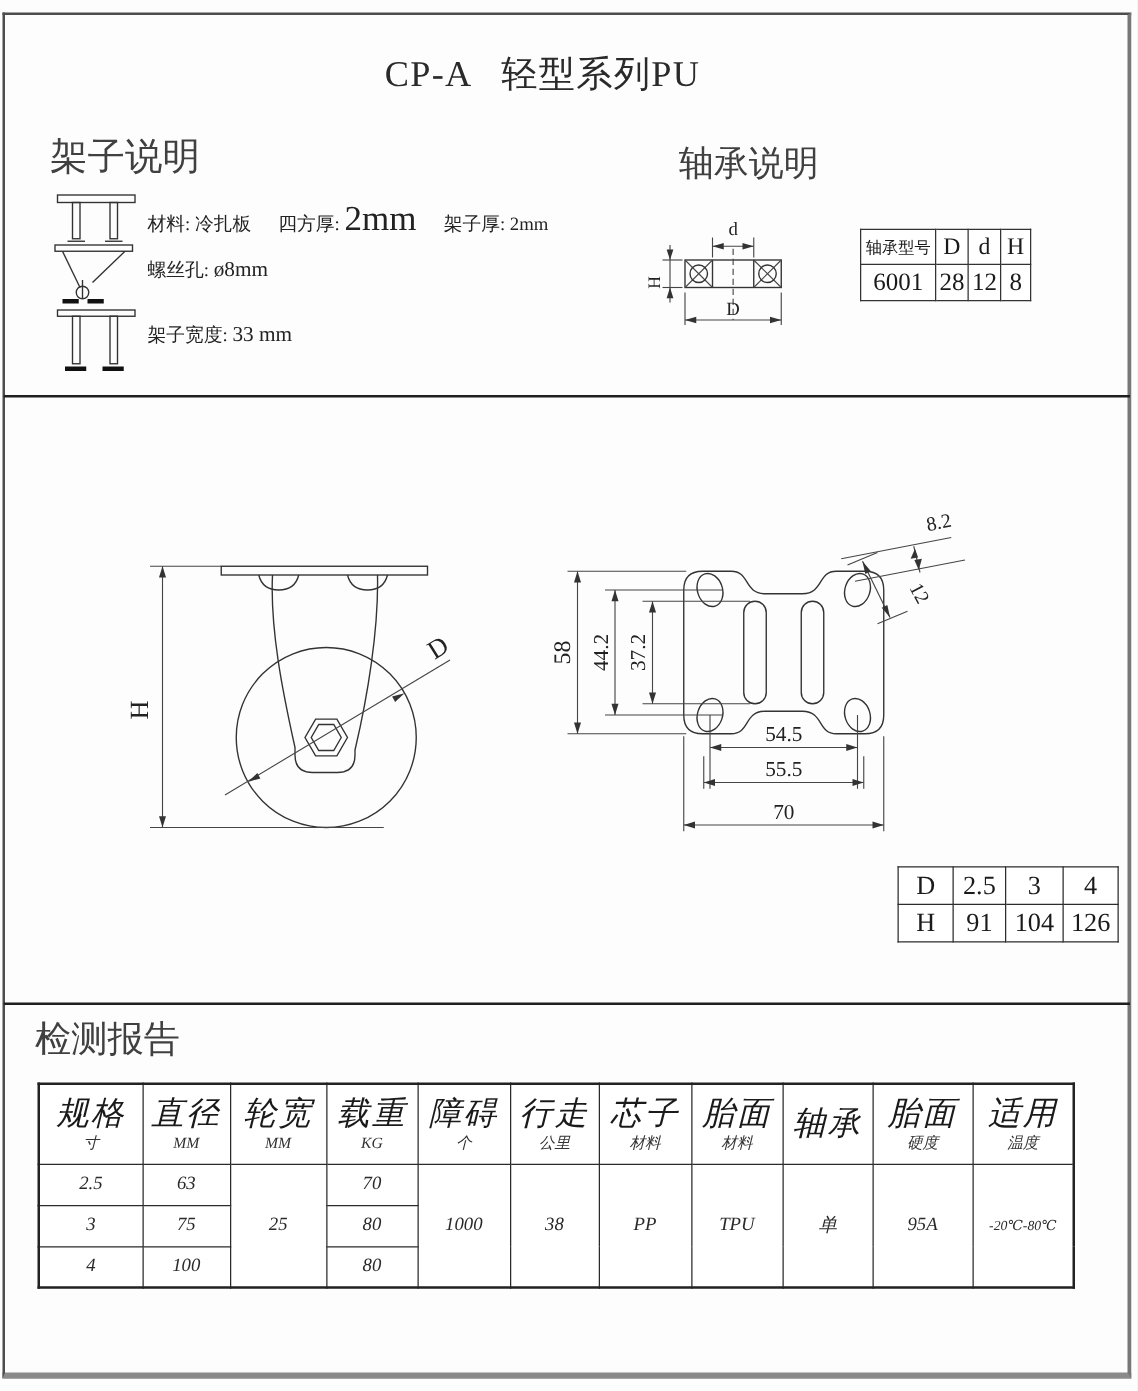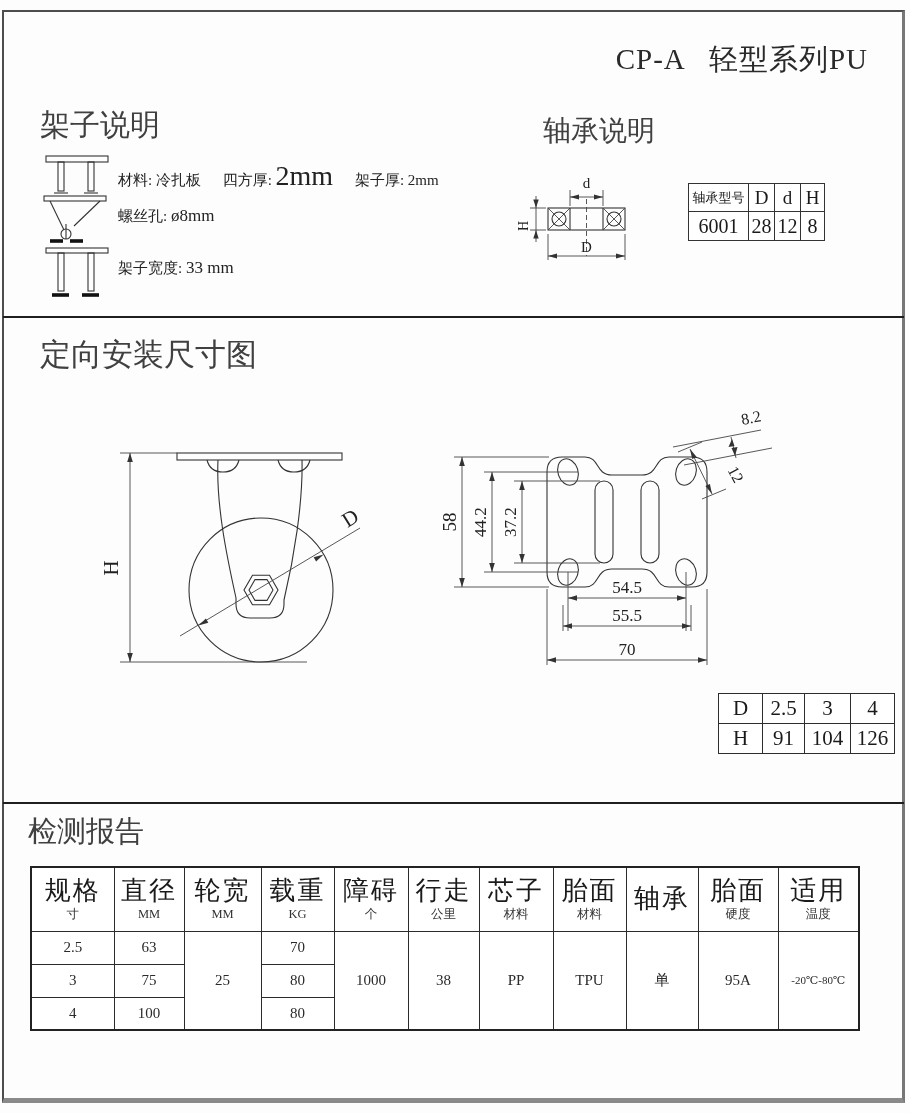--- a/index.html
+++ b/index.html
@@ -3,21 +3,21 @@
 <meta charset="utf-8">
 <style>
   *{margin:0;padding:0;box-sizing:border-box;}
   html,body{background:#ececec;}
   body{font-family:"Liberation Serif","DejaVu Serif",serif;color:#1a1a1a;}
   .page{position:relative;width:910px;height:1113px;background:#fdfdfd;overflow:hidden;margin:0;}
   .sheet-border{position:absolute;left:2px;top:10px;width:903px;height:1093px;
     border:2px solid #4d4d4d;border-right:3px solid #777;border-bottom:5px solid #8a8a8a;}
   .divider{position:absolute;left:3px;width:901px;height:2px;background:#1f1f1f;}
   .abs{position:absolute;}
-  .title{left:0;top:40px;width:868px;text-align:right;font-size:29px;letter-spacing:1px;white-space:pre;color:#2a2a2a;}
+  .title{left:0;top:40px;width:868px;text-align:center;font-size:29px;letter-spacing:1px;white-space:pre;color:#2a2a2a;}
   .heading{color:#404040;}
   .note-text{font-size:15px;color:#222;white-space:nowrap;}
   .note-text .big{font-size:28px;}
   .note-text .mid{font-size:17px;}
   .note-text .gap{display:inline-block;width:18px;}
   svg{display:block;overflow:visible;}
   .ln{stroke:#333;stroke-width:1.1;fill:none;}
   .thin{stroke:#454545;stroke-width:0.9;fill:none;}
   .thick{stroke:#111;stroke-width:3.6;fill:none;}
   .dash{stroke:#444;stroke-width:0.9;fill:none;stroke-dasharray:5 3;}
@@ -146,21 +146,20 @@
     </tr>
     <tr style="height:29px;margin-top:13px;">
       <td>6001</td>
       <td>28</td>
       <td>12</td>
       <td>8</td>
     </tr>
   </tbody>
     </table>
 
-  <div class="abs heading" style="left:40px;top:334px;font-size:31px;">定向安装尺寸图</div>
 
   <svg class="abs" style="left:92px;top:428px;" width="285" height="277" viewBox="0 0 285 277">
 
     <rect class="ln" x="85" y="25" width="165" height="7"></rect>
     <path class="ln" d="M115,32 c2,8 8,12 16,12 c8,0 14,-4 16,-12"></path>
     <path class="ln" d="M186,32 c2,8 8,12 16,12 c8,0 14,-4 16,-12"></path>
 
     <path class="ln" d="M126,32 C124,75 134,125 144,170 L144,176 Q144,190 158,190 L178,190 Q192,190 192,176 L192,172 C202,130 211,75 210,32"></path>
 
     <circle class="ln" cx="169" cy="162" r="72"></circle>
@@ -267,21 +266,21 @@
       <td>H</td>
       <td>91</td>
       <td>104</td>
       <td>126</td>
     </tr>
   </tbody>
     </table>
 
   <div class="abs heading" style="left:28px;top:812px;font-size:29px;">检测报告</div>
 
-  <table class="report abs" style="left:30px;top:866px;">
+  <table class="report abs" style="left:30px;top:866px;font-style:italic;">
     <colgroup>
       <col style="width:83px">
         <col style="width:70px">
         <col style="width:77px">
         <col style="width:73px">
       <col style="width:74px">
         <col style="width:71px">
         <col style="width:74px">
         <col style="width:73px">
       <col style="width:72px">

